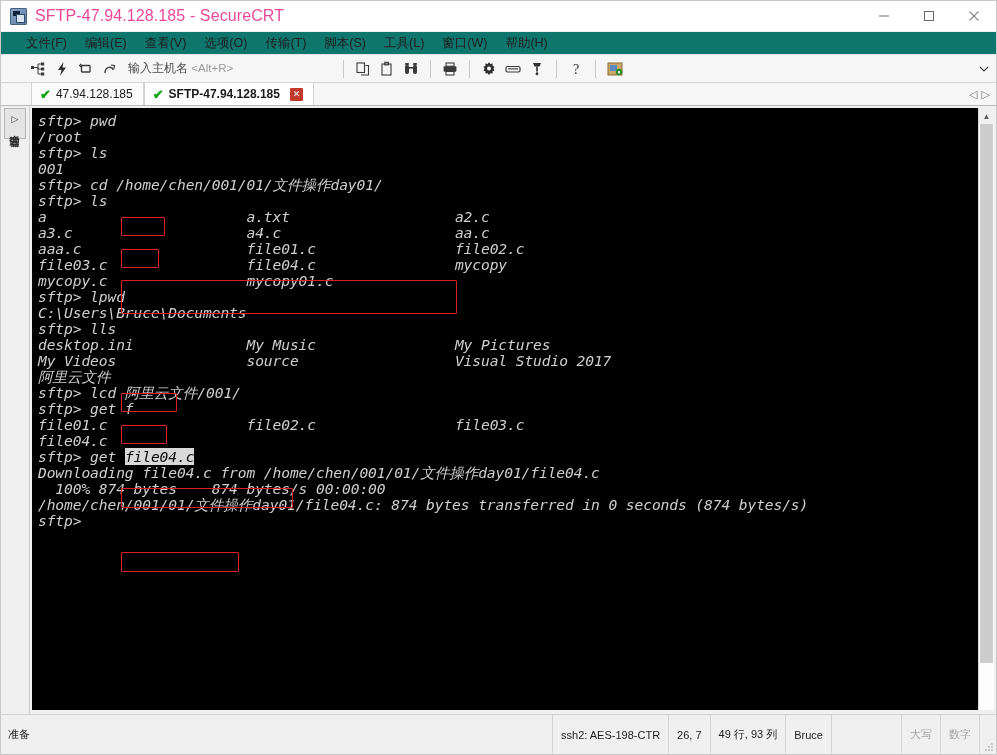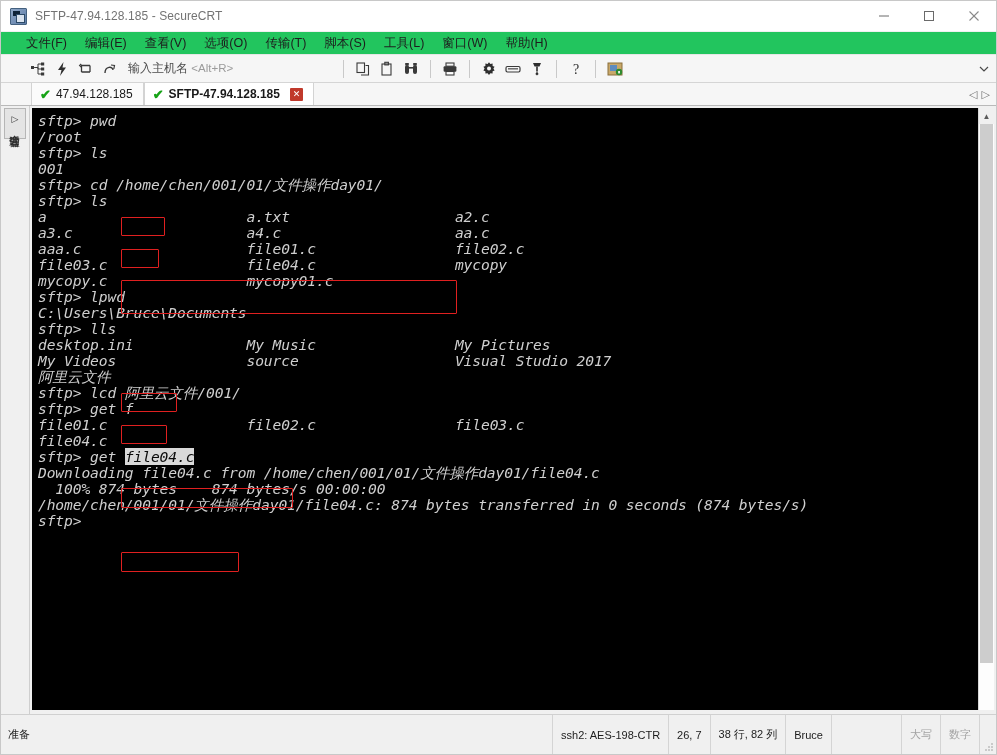--- a/index.html
+++ b/index.html
@@ -31,37 +31,37 @@
   }
   .title-icon::before {
     content:""; position:absolute; left:2px; top:2px; width:7px; height:5px;
     background:#0d2238;
   }
   .title-icon::after {
     content:""; position:absolute; right:1px; bottom:1px; width:7px; height:7px;
     background:#d8e2ee; border:1px solid #2c4a68;
   }
   .title-text {
-    font-size: 12px; color: #737373; letter-spacing: .1px;
+    font-size: 16px; color: #ec4899; letter-spacing: .1px;
     white-space: nowrap;
   }
   .title-spacer { flex: 1; }
   .winbtns { display: flex; height: 31px; }
   .winbtn {
     width: 45px; height: 31px;
     display: flex; align-items: center; justify-content: center;
     color: #6a6a6a;
   }
   .winbtn svg { display:block; }
 
   
   .menubar {
     height: 23px; min-height: 23px;
     display: flex; align-items: center;
-    background: #22c55e;
+    background: #0f766e;
     padding-left: 16px;
     border-bottom: 1px solid #e6e6e6;
   }
   .menuitem {
     font-size: 12.5px; color: #1d1d1d;
     padding: 2px 9px; white-space: nowrap;
   }
 
   
   .toolbar {
@@ -402,21 +402,21 @@
           <div class="sb-thumb"></div>
         </div>
       </div>
     </div>
   </div>
 
   <div class="statusbar">
     <div class="st-cell st-ready">准备</div>
     <div class="st-cell">ssh2: AES-198-CTR</div>
     <div class="st-cell">26,  7</div>
-    <div class="st-cell">38 行, 82 列</div>
+    <div class="st-cell">49 行, 93 列</div>
     <div class="st-cell">Bruce</div>
     <div class="st-cell st-grow"></div>
     <div class="st-cell st-caps">大写</div>
     <div class="st-cell st-caps">数字</div>
     <div class="st-grip">
       <svg width="10" height="10" viewBox="0 0 10 10">
         <circle cx="8" cy="8" r="0.8" fill="#9a9a9a"></circle>
           <circle cx="5" cy="8" r="0.8" fill="#9a9a9a"></circle>
         <circle cx="8" cy="5" r="0.8" fill="#9a9a9a"></circle>
           <circle cx="2" cy="8" r="0.8" fill="#9a9a9a"></circle>

